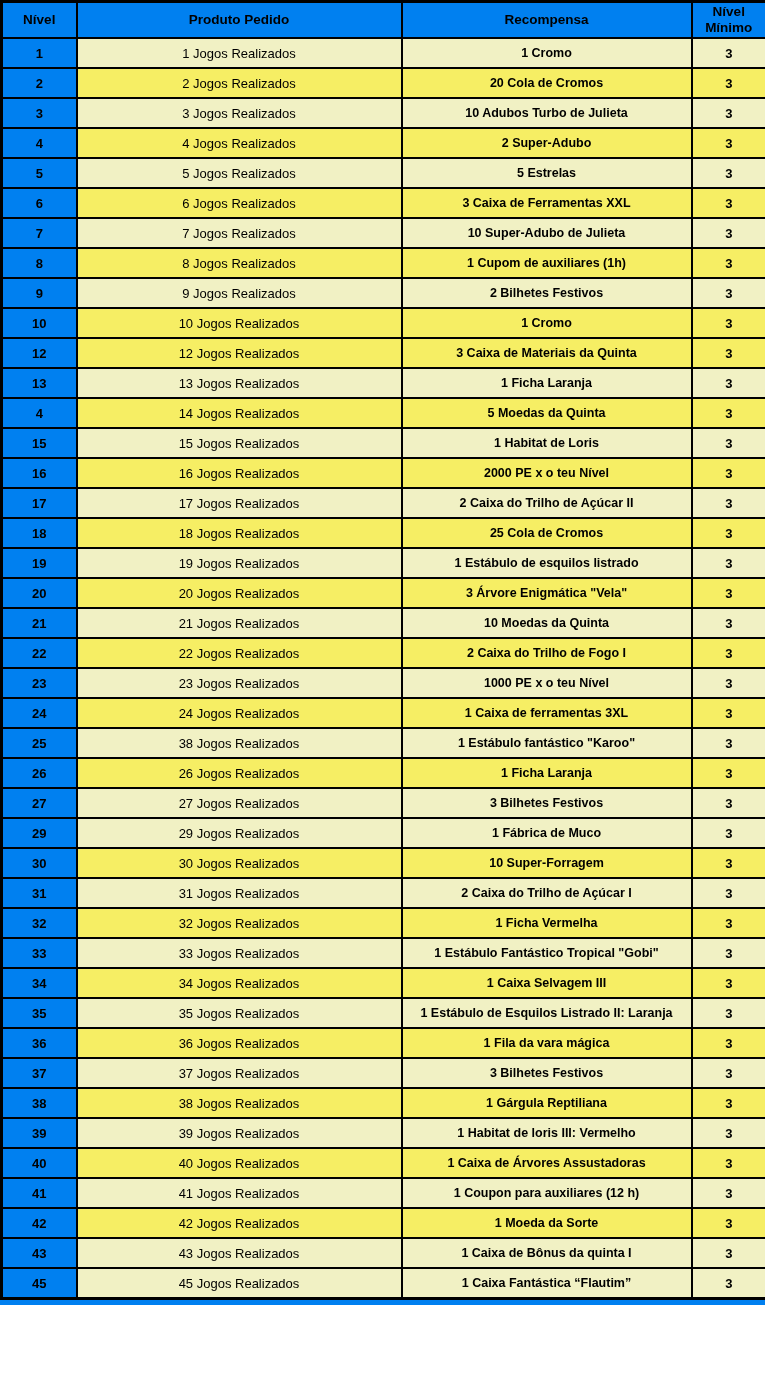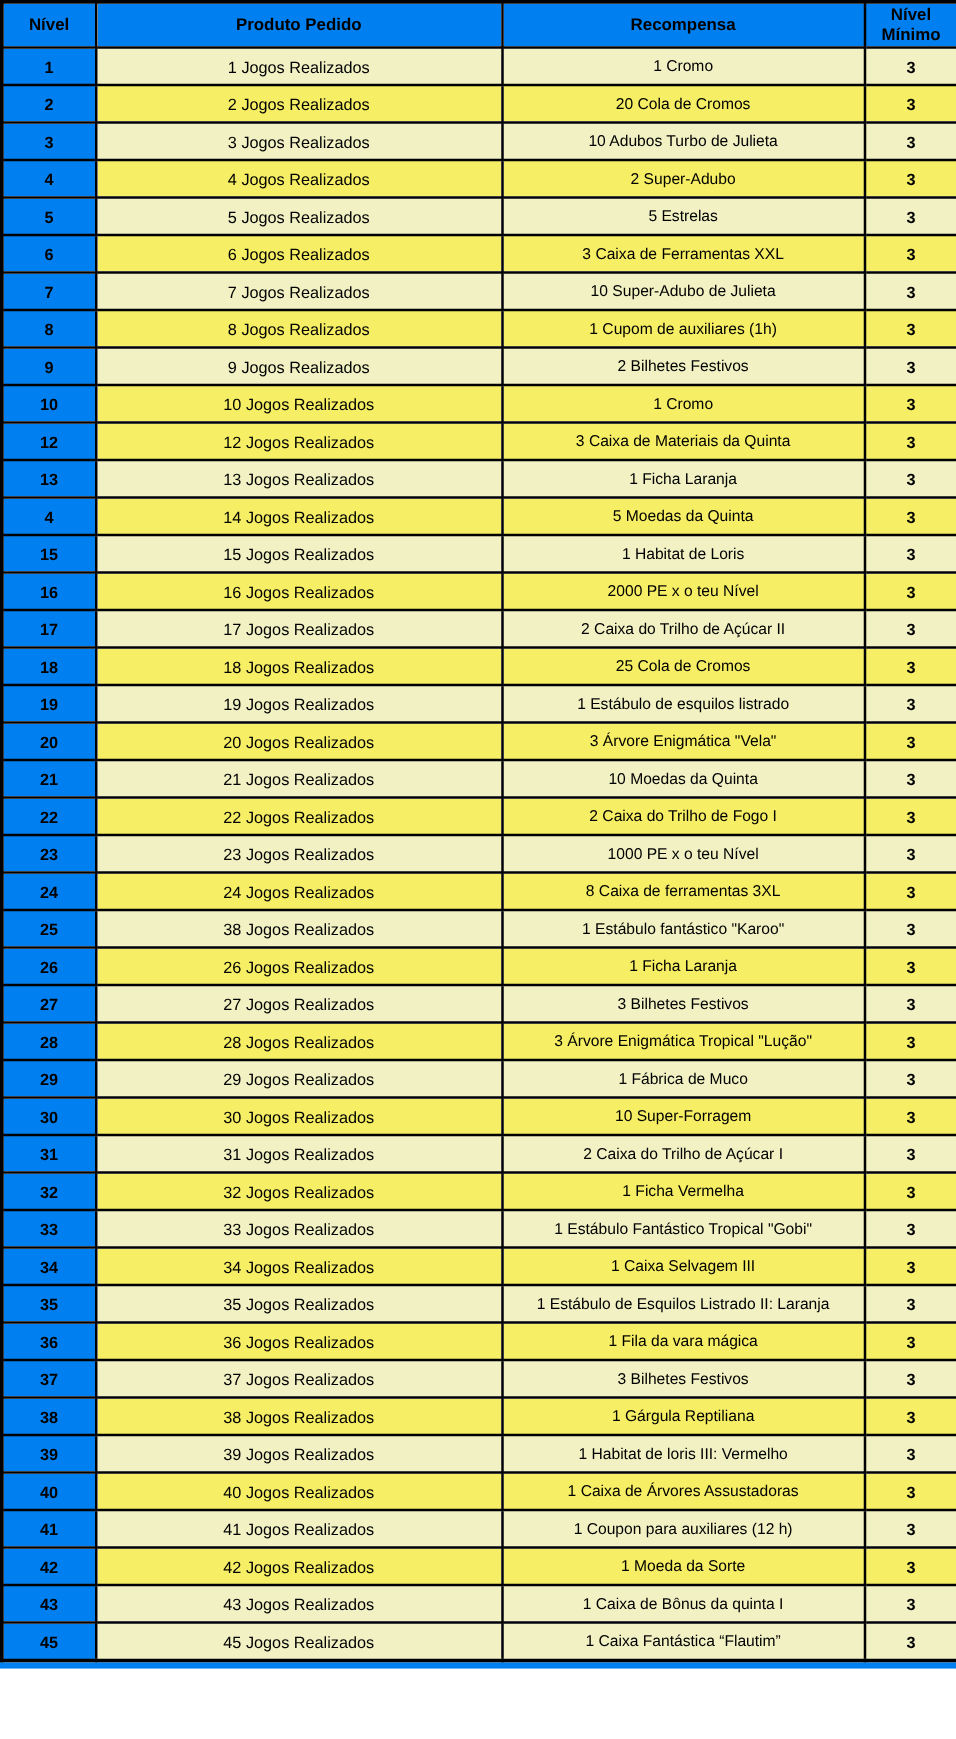--- a/index.html
+++ b/index.html
@@ -40,21 +40,21 @@
   }
   td { height: 28px; white-space: nowrap; }
 
   td.level-cell {
     background: #0080F0;
     font-weight: bold;
   }
   tr.row-odd  td.data-cell { background: #F1F1C4; }
   tr.row-even td.data-cell { background: #F6EE64; }
   td.min-level-cell { font-weight: bold; }
-  td.reward-cell { font-size: 12.5px; }
+  td.reward-cell { font-size: 12.5px; font-weight: bold; }
 
   .bottom-strip {
     width: 765px;
     height: 5px;
     background: #0080F0;
   }
 </style>
 </head>
 <body>
 
@@ -203,45 +203,39 @@
   </tr>
         <tr class="row-odd">
     <td class="level-cell">23</td>
     <td class="data-cell product-cell">23 Jogos Realizados</td>
     <td class="data-cell reward-cell">1000 PE x o teu Nível</td>
     <td class="data-cell min-level-cell">3</td>
   </tr>
         <tr class="row-even">
     <td class="level-cell">24</td>
     <td class="data-cell product-cell">24 Jogos Realizados</td>
-    <td class="data-cell reward-cell">8 Caixa de ferramentas 3XL</td>
+    <td class="data-cell reward-cell">1 Caixa de ferramentas 3XL</td>
     <td class="data-cell min-level-cell">3</td>
   </tr>
         <tr class="row-odd">
     <td class="level-cell">25</td>
     <td class="data-cell product-cell">38 Jogos Realizados</td>
     <td class="data-cell reward-cell">1 Estábulo fantástico "Karoo"</td>
     <td class="data-cell min-level-cell">3</td>
   </tr>
         <tr class="row-even">
     <td class="level-cell">26</td>
     <td class="data-cell product-cell">26 Jogos Realizados</td>
     <td class="data-cell reward-cell">1 Ficha Laranja</td>
     <td class="data-cell min-level-cell">3</td>
   </tr>
         <tr class="row-odd">
     <td class="level-cell">27</td>
     <td class="data-cell product-cell">27 Jogos Realizados</td>
     <td class="data-cell reward-cell">3 Bilhetes Festivos</td>
-    <td class="data-cell min-level-cell">3</td>
-  </tr>
-        <tr class="row-even">
-    <td class="level-cell">28</td>
-    <td class="data-cell product-cell">28 Jogos Realizados</td>
-    <td class="data-cell reward-cell">3 Árvore Enigmática Tropical "Lução"</td>
     <td class="data-cell min-level-cell">3</td>
   </tr>
         <tr class="row-odd">
     <td class="level-cell">29</td>
     <td class="data-cell product-cell">29 Jogos Realizados</td>
     <td class="data-cell reward-cell">1 Fábrica de Muco</td>
     <td class="data-cell min-level-cell">3</td>
   </tr>
         <tr class="row-even">
     <td class="level-cell">30</td>

